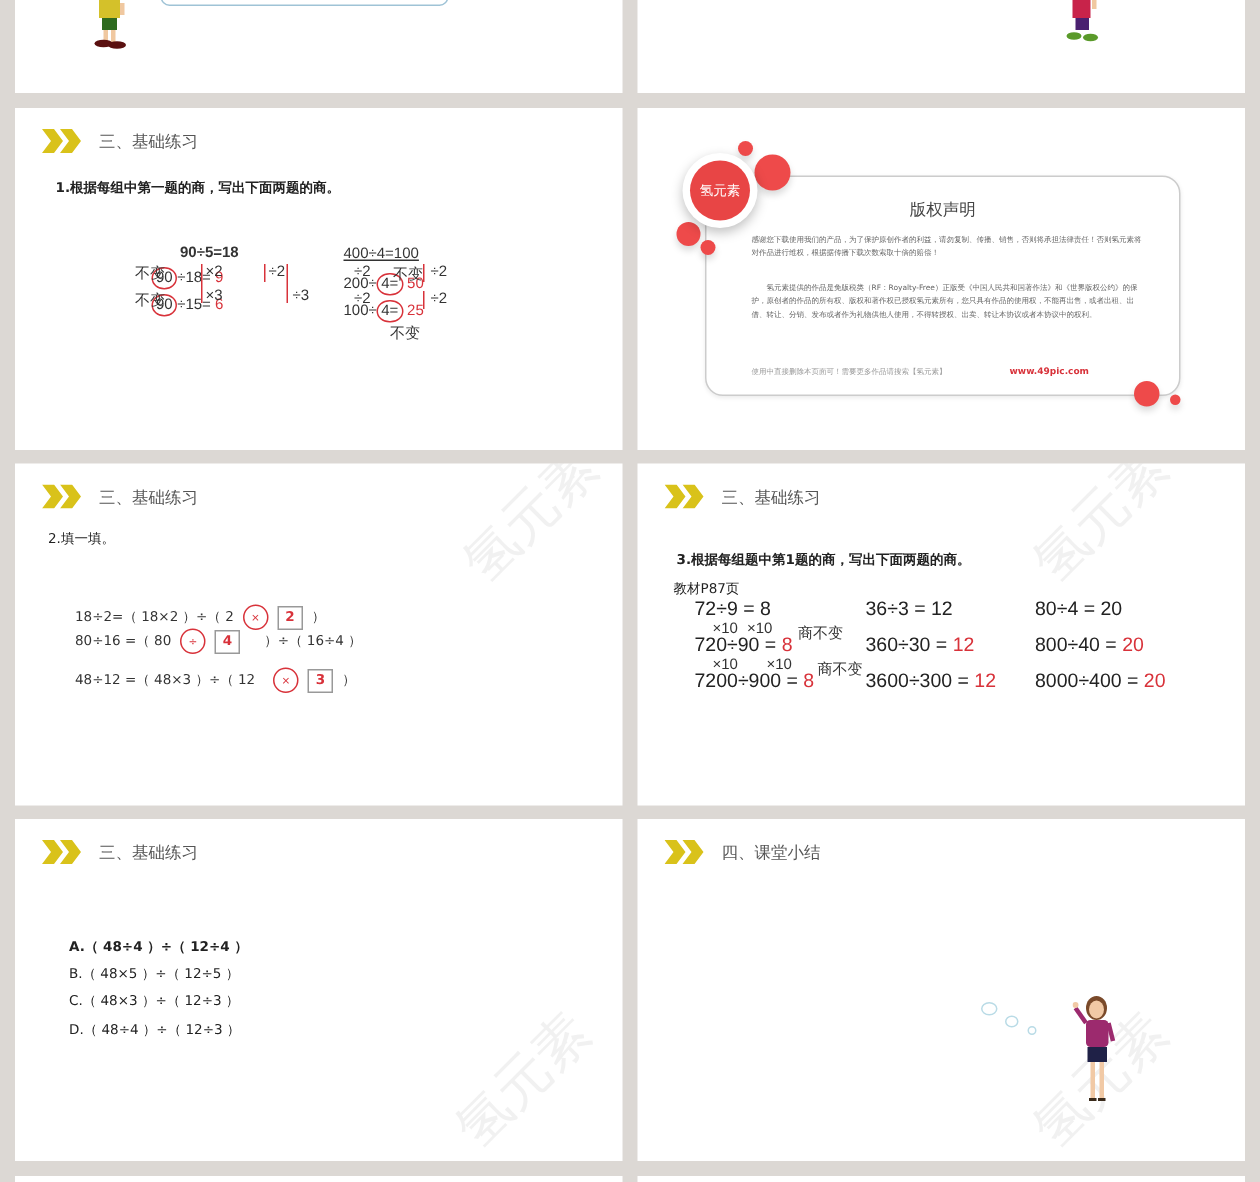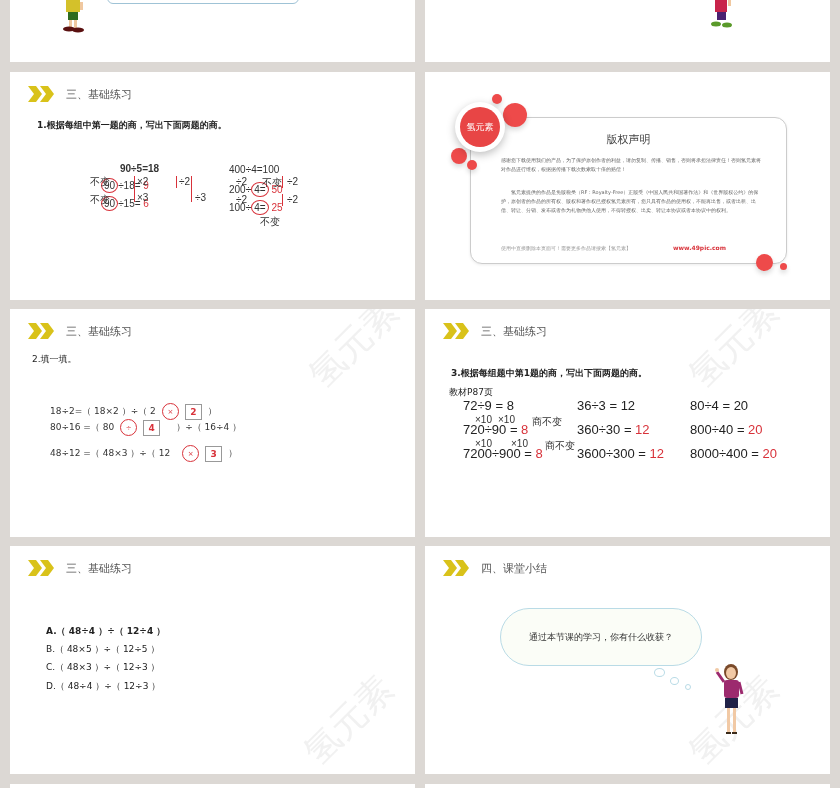--- a/index.html
+++ b/index.html
@@ -112,21 +112,21 @@
   <div class="m small-red" style="left:80px; top:103px;">不变</div>
   <div class="m small-red" style="left:80px; top:121px;">不变</div>
   <div class="vline" style="left:124px; top:104px; height:26px;"></div>
   <div class="m small-red" style="left:127px; top:104px;">×2</div>
   <div class="m small-red" style="left:127px; top:120px;">×3</div>
   <div class="vline" style="left:166px; top:104px; height:12px;"></div>
   <div class="m small-red" style="left:169px; top:104px;">÷2</div>
   <div class="vline" style="left:181px; top:104px; height:26px;"></div>
   <div class="m small-red" style="left:185px; top:120px;">÷3</div>
 
-  <div class="m" style="left:219px; top:92px;">400÷4=100</div>
+  <div class="m" style="left:219px; top:92px;text-decoration:underline;">400÷4=100</div>
   <div class="m" style="left:219px; top:110px;">
     <span>200÷</span><span class="circle">4=</span>
     <span class="red">50</span>
   </div>
   <div class="m" style="left:219px; top:128px;">
     <span>100÷</span><span class="circle">4=</span>
     <span class="red">25</span>
   </div>
   <div class="m small-red" style="left:226px; top:104px;">÷2</div>
   <div class="m small-red" style="left:226px; top:122px;">÷2</div>
@@ -243,23 +243,20 @@
 <div class="slide s6">
   <div class="watermark" style="left:255px; top:150px;">氢元素</div>
   <div class="hdr">
     <span class="chev">
       <svg width="28" height="16" viewBox="0 0 28 16">
           <polygon points="0,0 8,0 14,8 8,16 0,16 6,8" fill="#d9c21a"></polygon>
           <polygon points="12,0 20,0 26,8 20,16 12,16 18,8" fill="#d9c21a"></polygon>
         </svg>
     </span>
     <span class="hdr-title">四、课堂小结</span>
-  </div>
-  <div class="cloud">
-    <span class="cloud-text">通过本节课的学习，你有什么收获？</span>
   </div>
   <div class="bubble" style="left:229px; top:122px; width:9px; height:7px;"></div>
   <div class="bubble" style="left:245px; top:131px; width:7px; height:6px;"></div>
   <div class="bubble" style="left:260px; top:138px; width:4px; height:4px;"></div>
   <div class="figure" style="left:290px; top:118px;">
     <svg width="36" height="75" viewBox="0 0 36 75">
       <ellipse cx="16" cy="8" rx="7" ry="8" fill="#7a4a2a"></ellipse>
       <ellipse cx="16" cy="9" rx="5" ry="6" fill="#f1c9a5"></ellipse>
       <rect x="9" y="16" width="15" height="18" rx="3" fill="#9c2a6e"></rect>
       <line x1="9" y1="18" x2="2" y2="8" stroke="#9c2a6e" stroke-width="3"></line>

